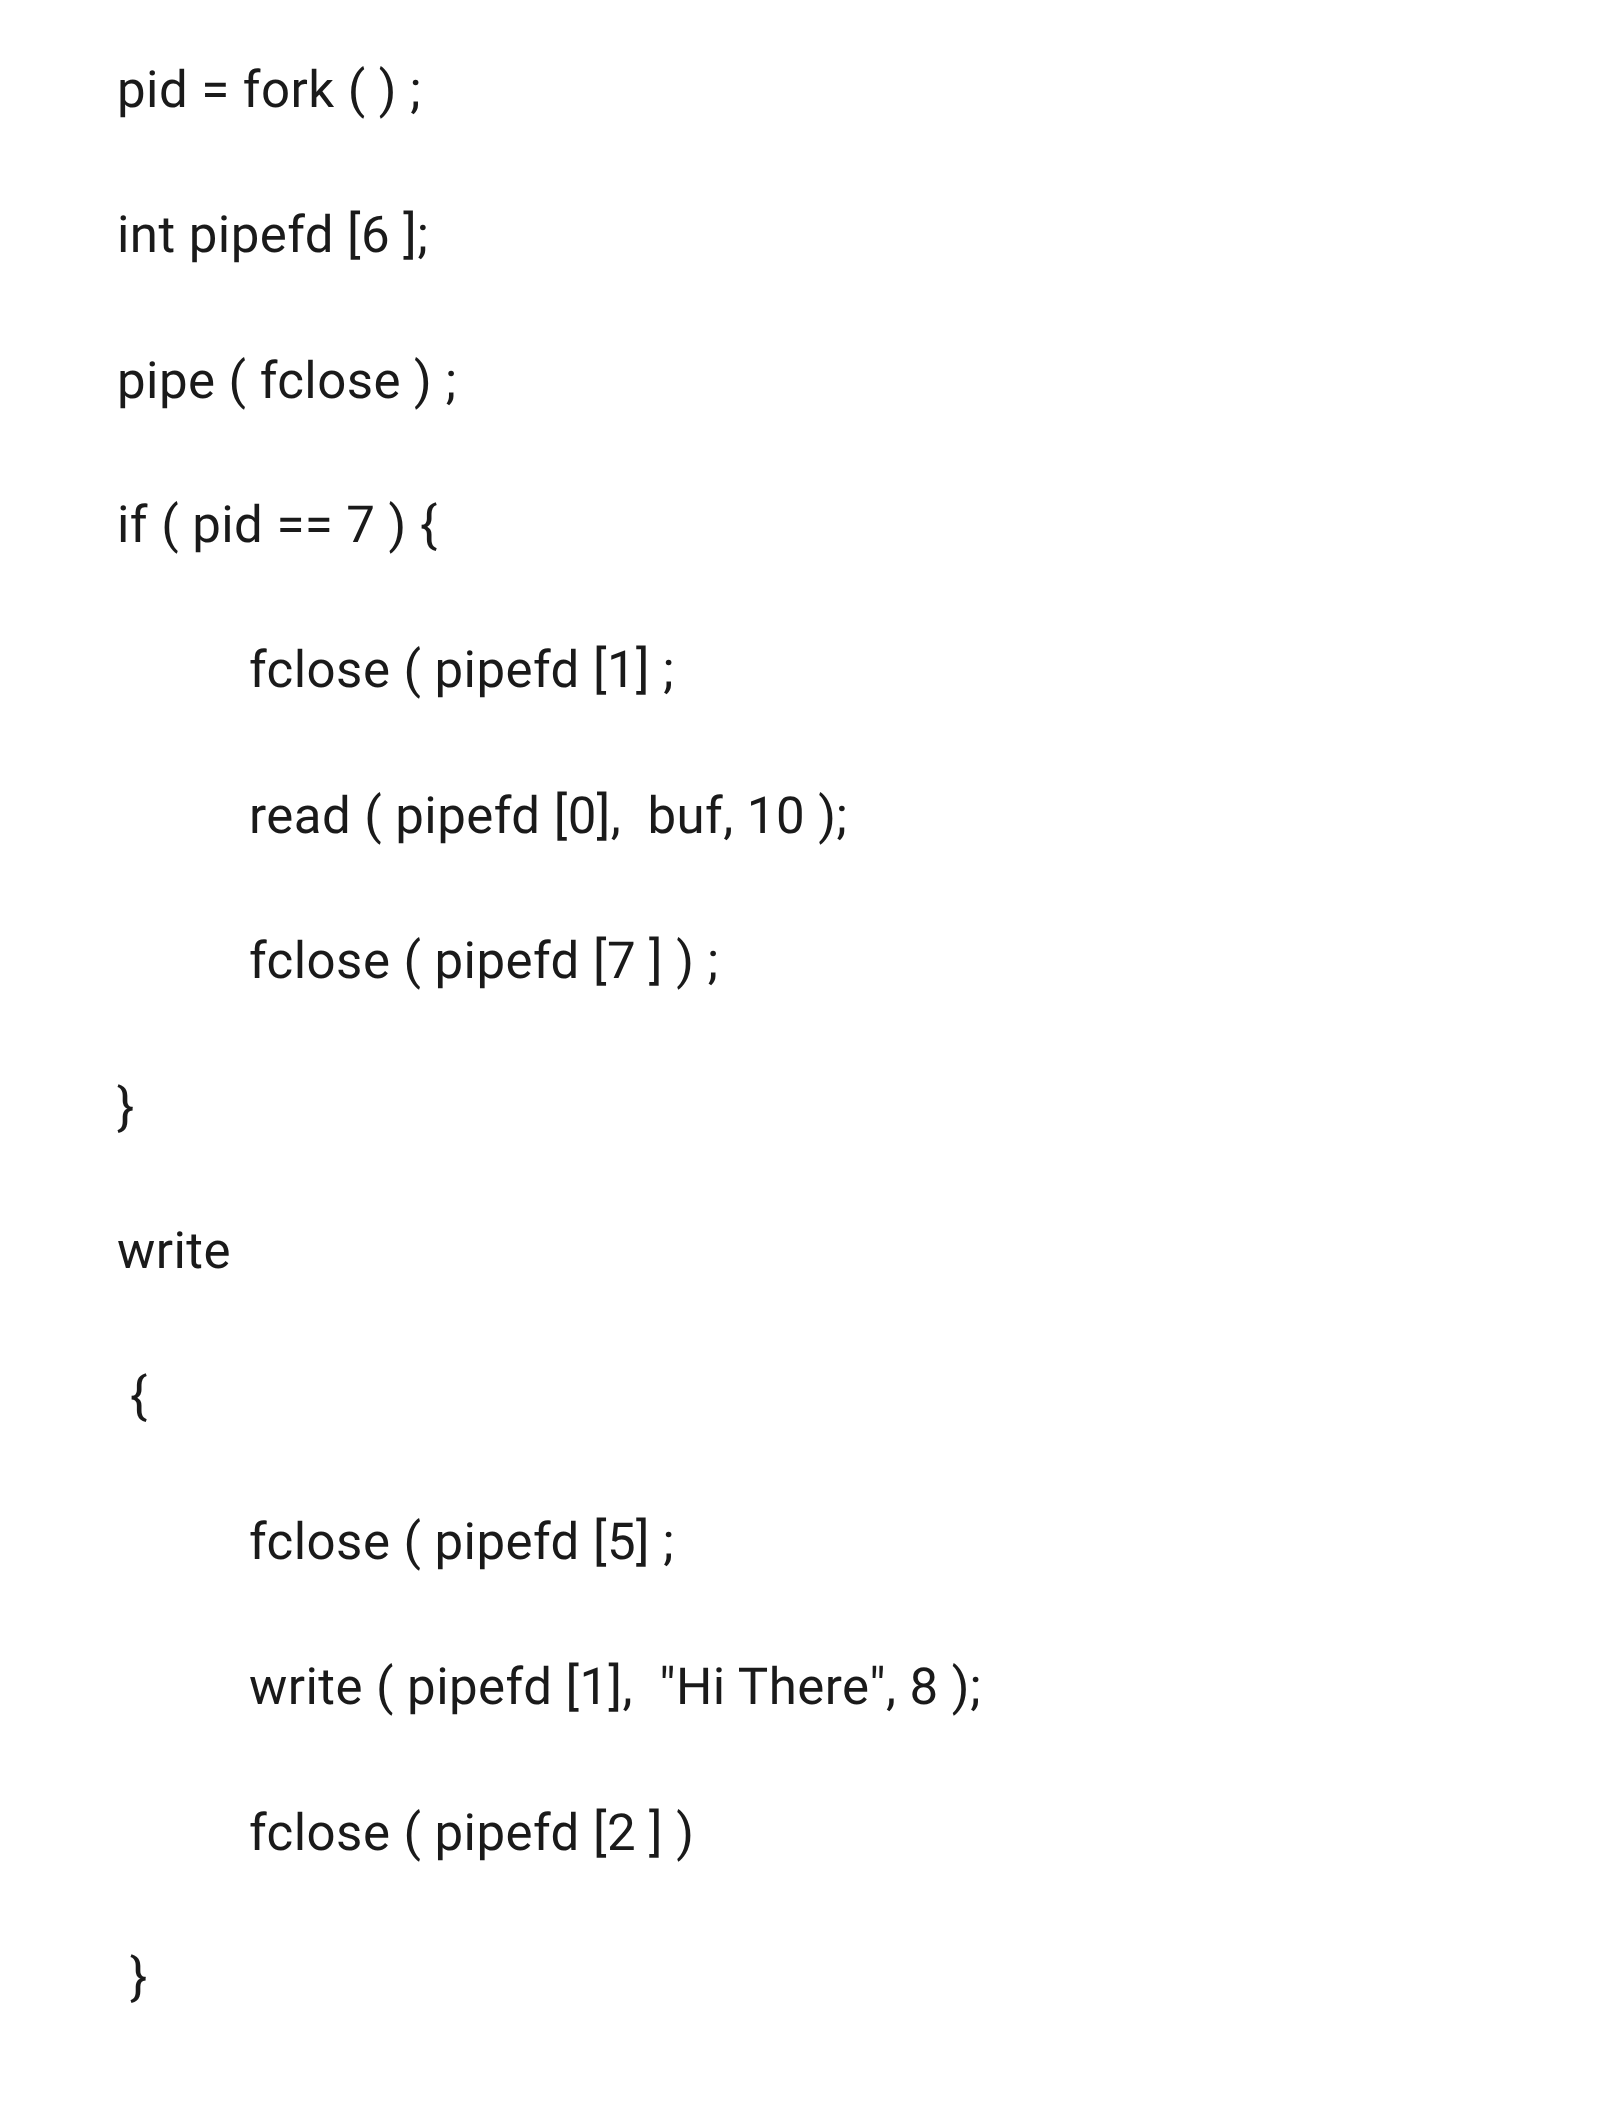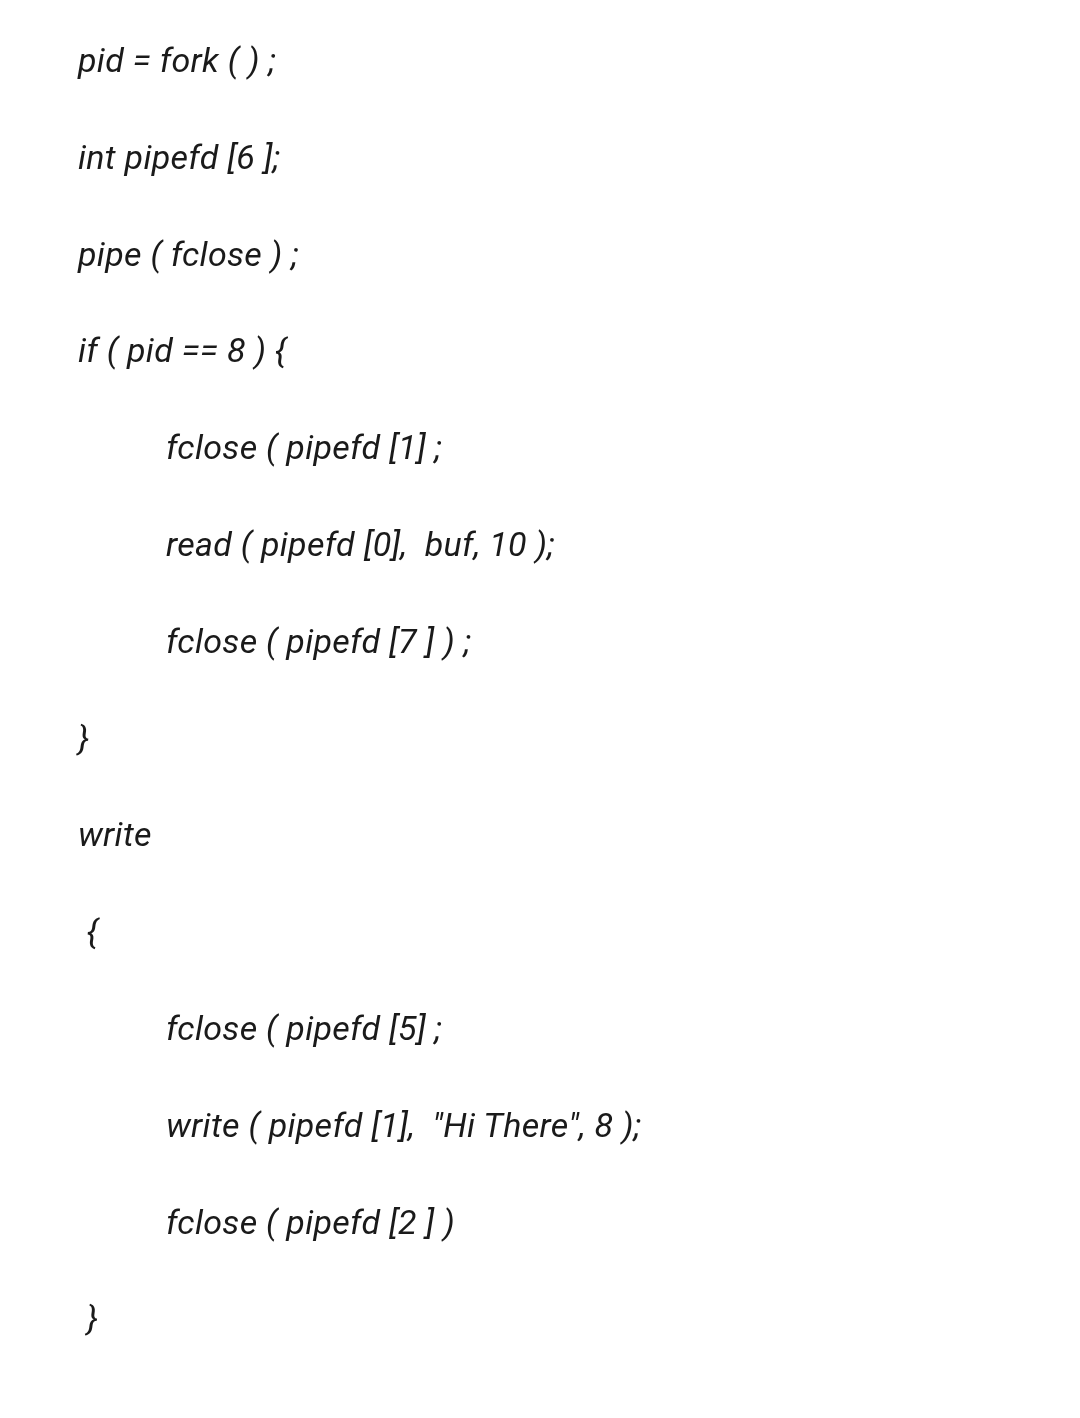--- a/index.html
+++ b/index.html
@@ -14,33 +14,32 @@
       color: #1a1a1a;
       padding: 40px 0 40px 78px;
       line-height: 1.2;
       width: 1080px;
       height: 1418px;
     }
     .code-line {
       margin-bottom: 56px;
       white-space: pre;
       letter-spacing: 0.3px;
-      font-style: italic;
     }
     .indent-1 {
       padding-left: 88px;
     }
   </style>
 </head>
 <body>
 
 <div class="code-line">pid = fork ( ) ;</div>
 <div class="code-line">int pipefd [6 ];</div>
 <div class="code-line">pipe ( fclose ) ;</div>
-<div class="code-line">if ( pid == 8 ) {</div>
+<div class="code-line">if ( pid == 7 ) {</div>
 <div class="code-line indent-1">fclose ( pipefd [1] ;</div>
 <div class="code-line indent-1">read ( pipefd [0],  buf, 10 );</div>
 <div class="code-line indent-1">fclose ( pipefd [7 ] ) ;</div>
 <div class="code-line">}</div>
 <div class="code-line">write</div>
 <div class="code-line"> {</div>
 <div class="code-line indent-1">fclose ( pipefd [5] ;</div>
 <div class="code-line indent-1">write ( pipefd [1],  "Hi There", 8 );</div>
 <div class="code-line indent-1">fclose ( pipefd [2 ] )</div>
 <div class="code-line"> }</div>

